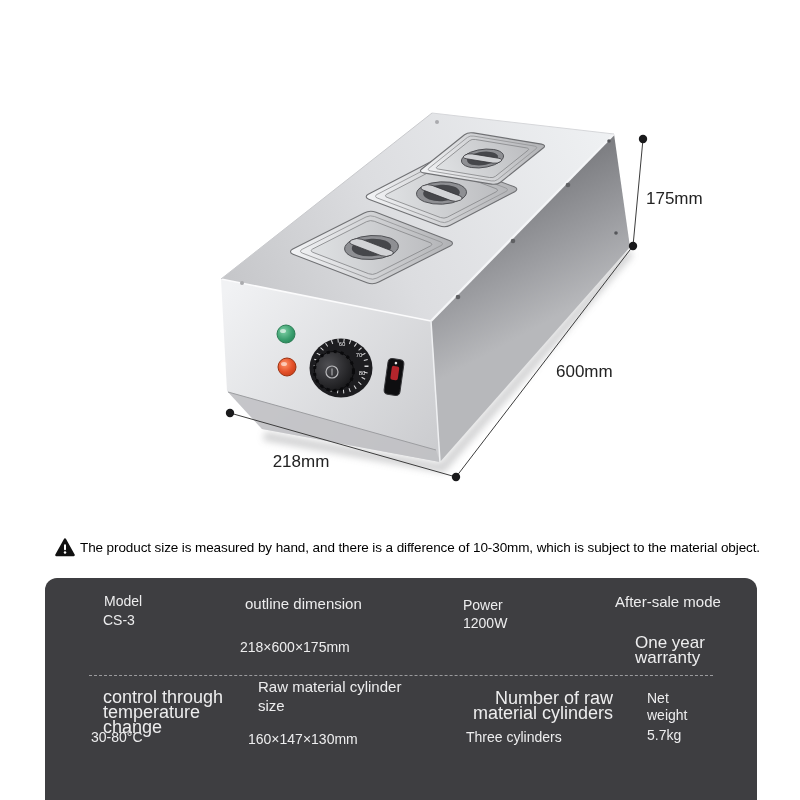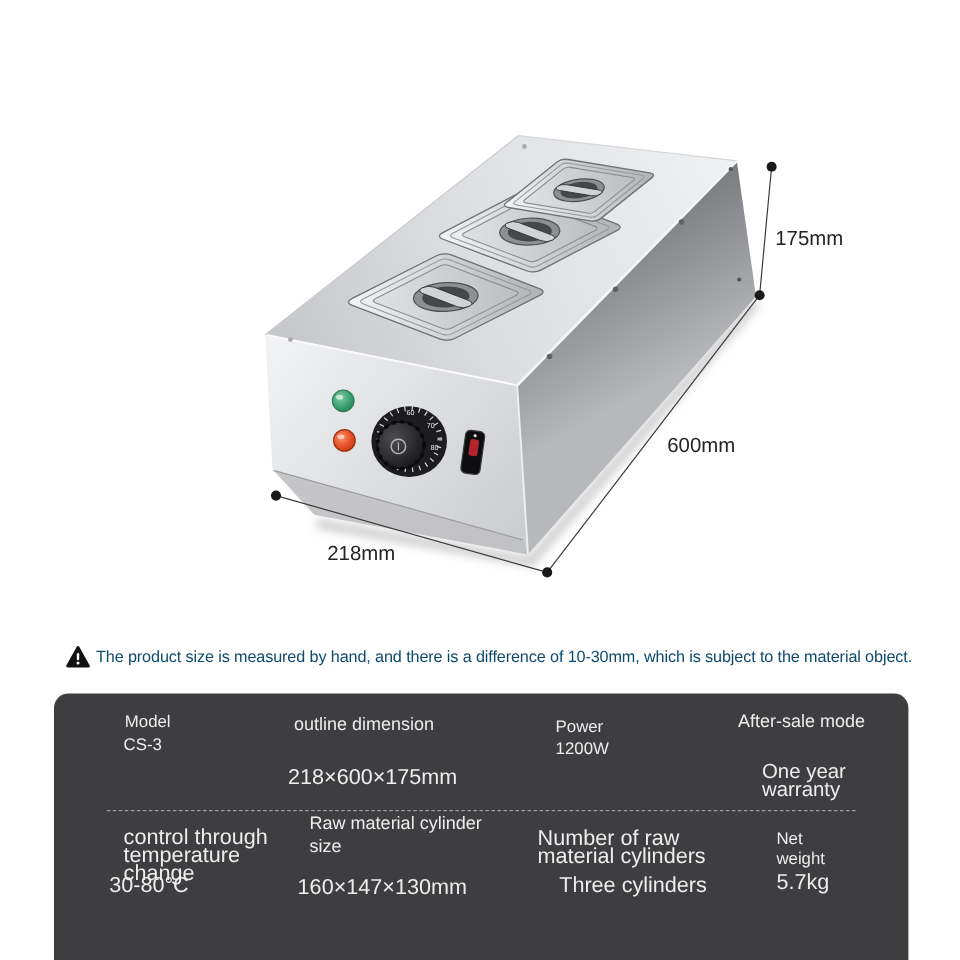--- a/index.html
+++ b/index.html
@@ -2,40 +2,40 @@
 <html><head>
 <meta charset="utf-8">
 <style>
   html,body{margin:0;padding:0;background:#fff;}
   .stage{position:relative;width:800px;height:800px;background:#ffffff;overflow:hidden;
          font-family:"Liberation Sans", sans-serif;}
   .product-svg{position:absolute;left:0;top:0;}
   .dim-label{font-size:17px;fill:#232323;font-family:"Liberation Sans",sans-serif;}
   .dial-num{font-size:6px;fill:#e6e6e8;font-family:"Liberation Sans",sans-serif;}
   .notice{position:absolute;left:55px;top:538px;width:740px;display:flex;align-items:center;gap:5px;}
-  .notice-text{font-size:13.5px;color:#0c4a6e;letter-spacing:-0.1px;white-space:nowrap;}
+  .notice-text{font-size:13.5px;color:#000000;letter-spacing:-0.1px;white-space:nowrap;}
   .spec-table{position:absolute;left:45px;top:578px;width:712px;height:244px;
               background:#3e3e41;border-radius:12px;color:#ededee;}
   .spec-table span{position:absolute;display:block;}
   .lab14{font-size:14px;line-height:17px;}
   .lab15{font-size:15px;line-height:18.5px;}
   .lab13{font-size:18px;line-height:15px;}
   .lab11{font-size:17px;line-height:15px;}
-  .val15{font-size:18px;line-height:18px;}
+  .val15{font-size:14px;line-height:18px;}
   .ctr{text-align:left;}
   .divider{position:absolute;left:44px;top:97px;width:624px;height:0;
            border-top:1px dashed #9b9b9e;}
   
   .c-model-l{left:59px;top:15px;}   .c-model-v{left:58px;top:34px;}
   .c-out-l{left:200px;top:17px;width:155px;}  .c-out-v{left:195px;top:60px;width:160px;}
   .c-pow-l{left:418px;top:19px;}    .c-pow-v{left:418px;top:37px;}
   .c-aft-l{left:570px;top:15px;width:130px;}  .c-aft-v{left:590px;top:57px;width:72px;}
   .c-tmp-l{left:58px;top:112px;width:140px;}  .c-tmp-v{left:46px;top:150px;text-align:right;}
   .c-cyl-l{left:213px;top:100px;width:170px;} .c-cyl-v{left:203px;top:152px;}
-  .c-num-l{left:403px;top:113px;width:165px;} .c-num-v{left:421px;top:150px;}
+  .c-num-l{left:403px;top:113px;width:165px;text-align:right;} .c-num-v{left:421px;top:150px;}
   .c-net-l{left:602px;top:112px;width:60px;}  .c-net-v{left:602px;top:148px;}
 </style>
 </head>
 <body>
 
 <div class="stage">
 
   <svg class="product-svg" width="800" height="535" viewBox="0 0 800 535">
     <defs>
       <linearGradient id="gTop" gradientUnits="userSpaceOnUse" x1="614" y1="134" x2="240" y2="300">

